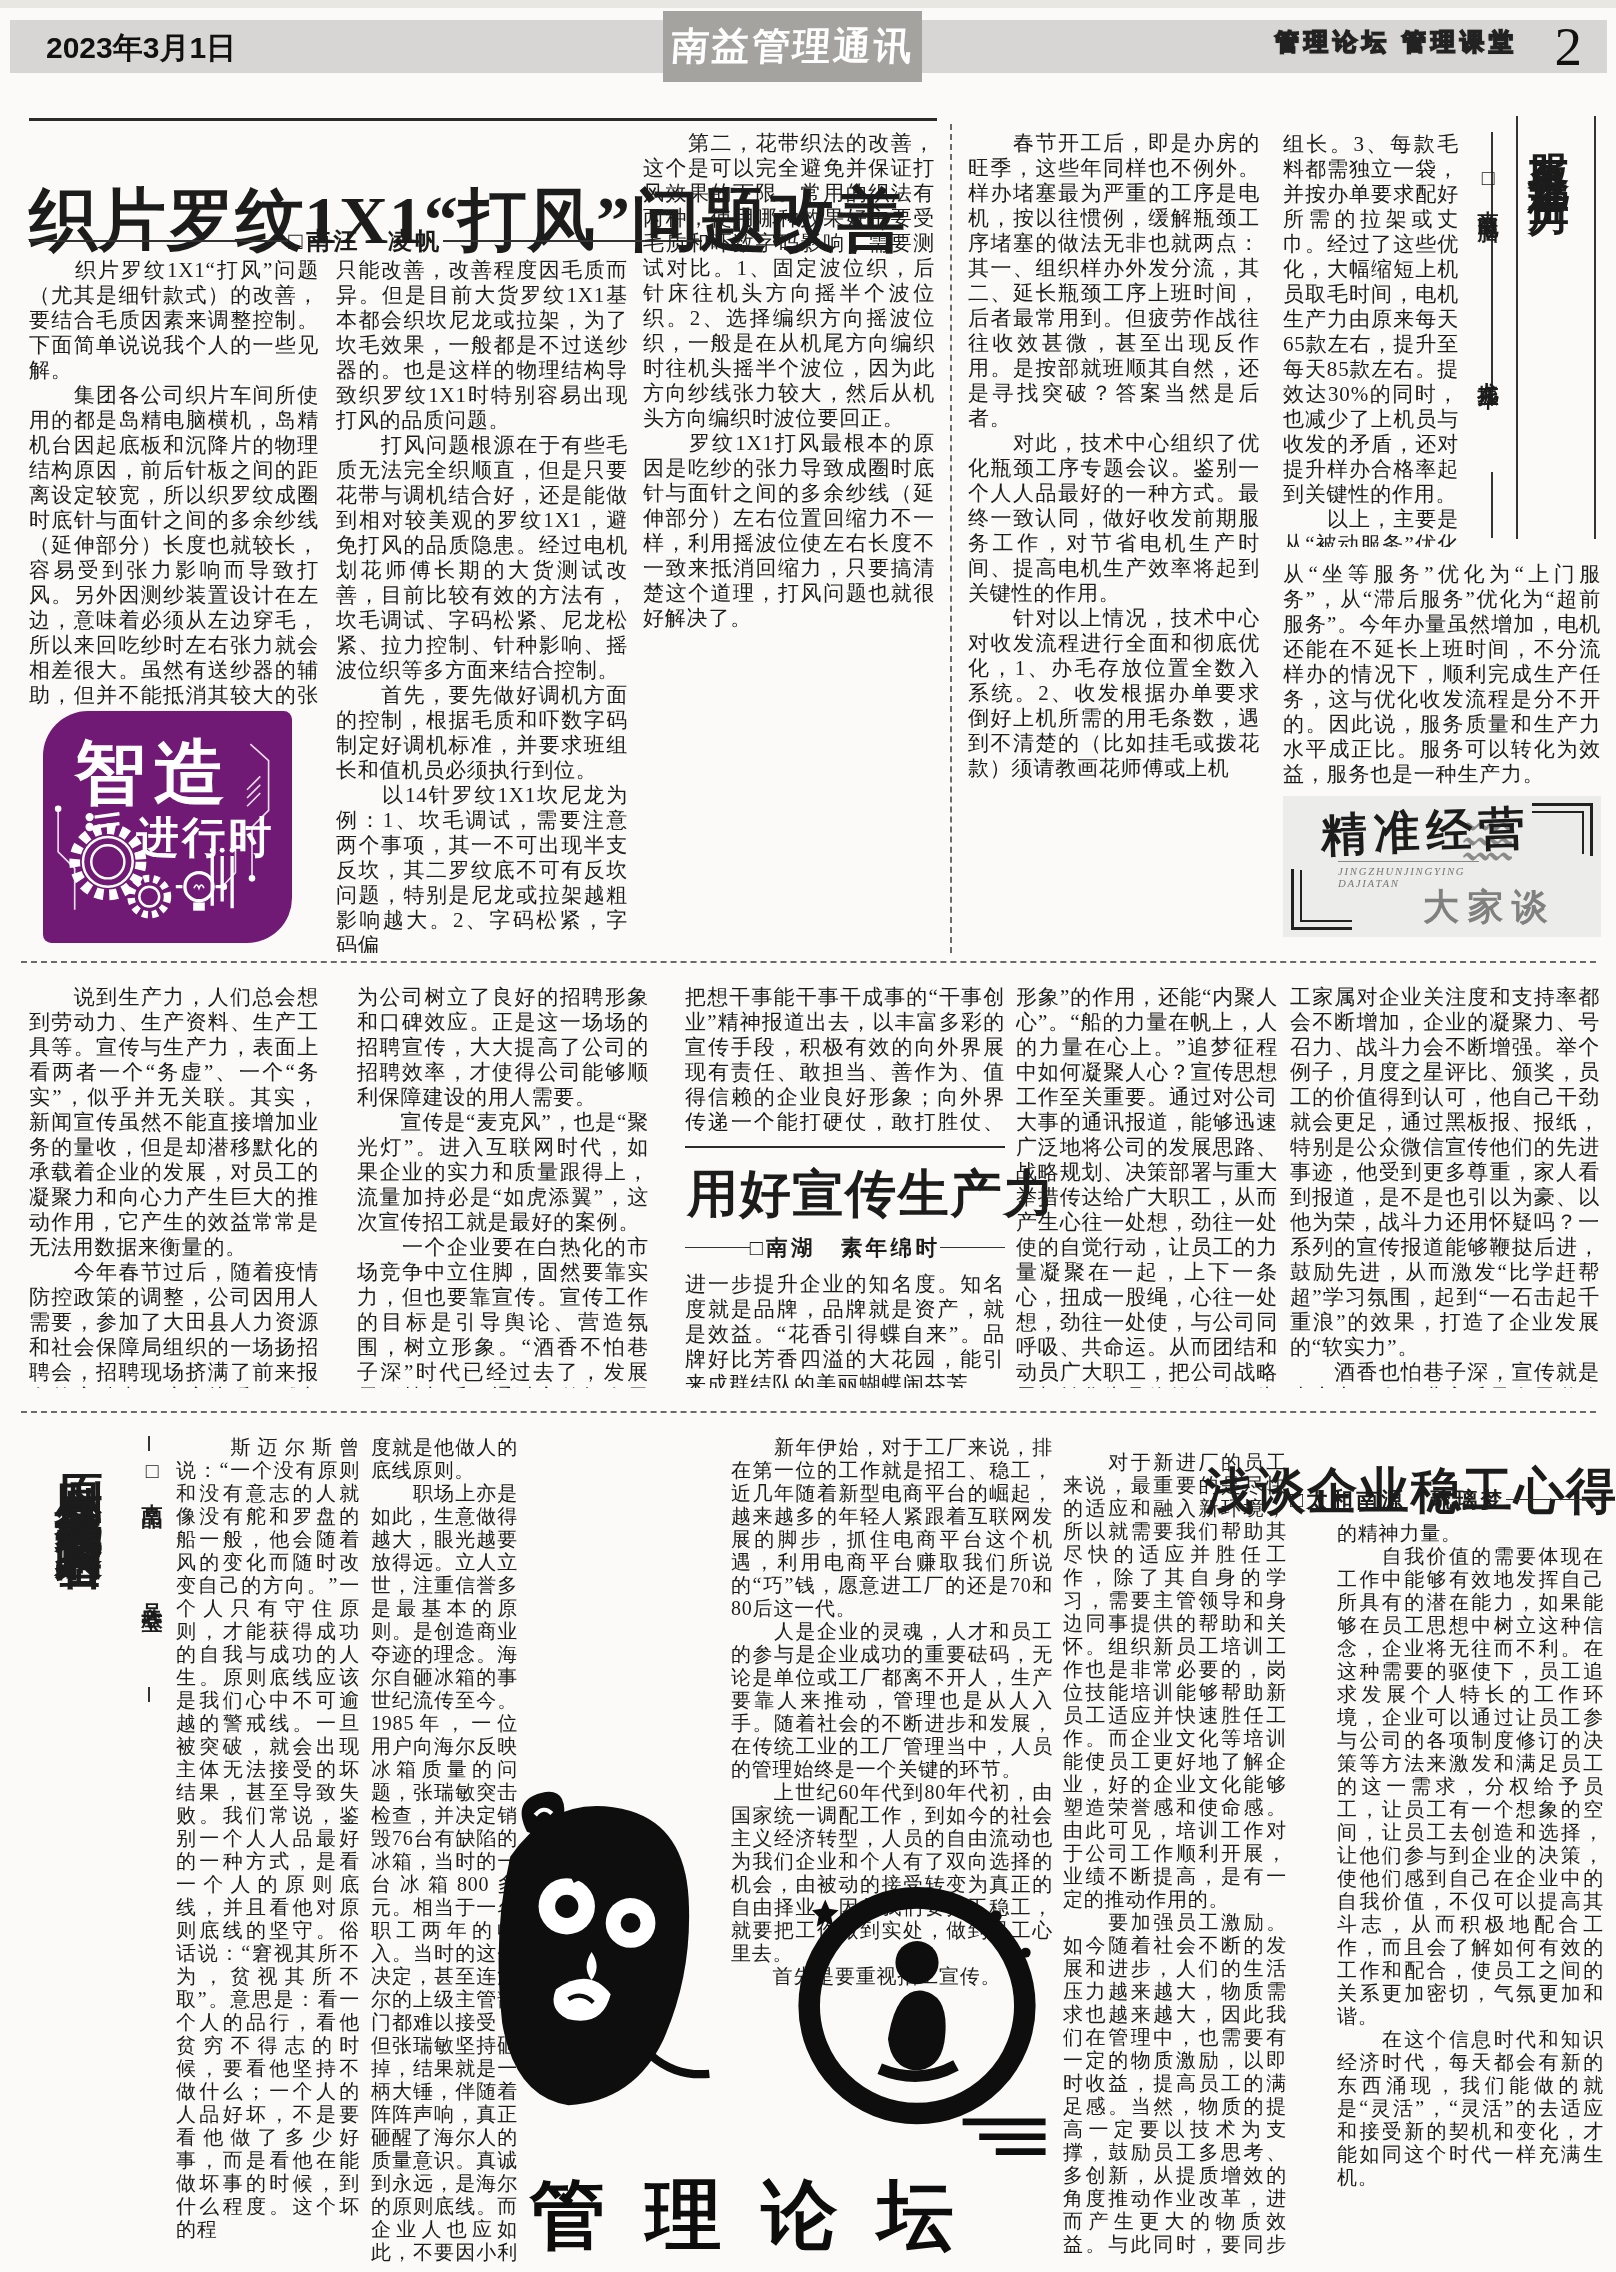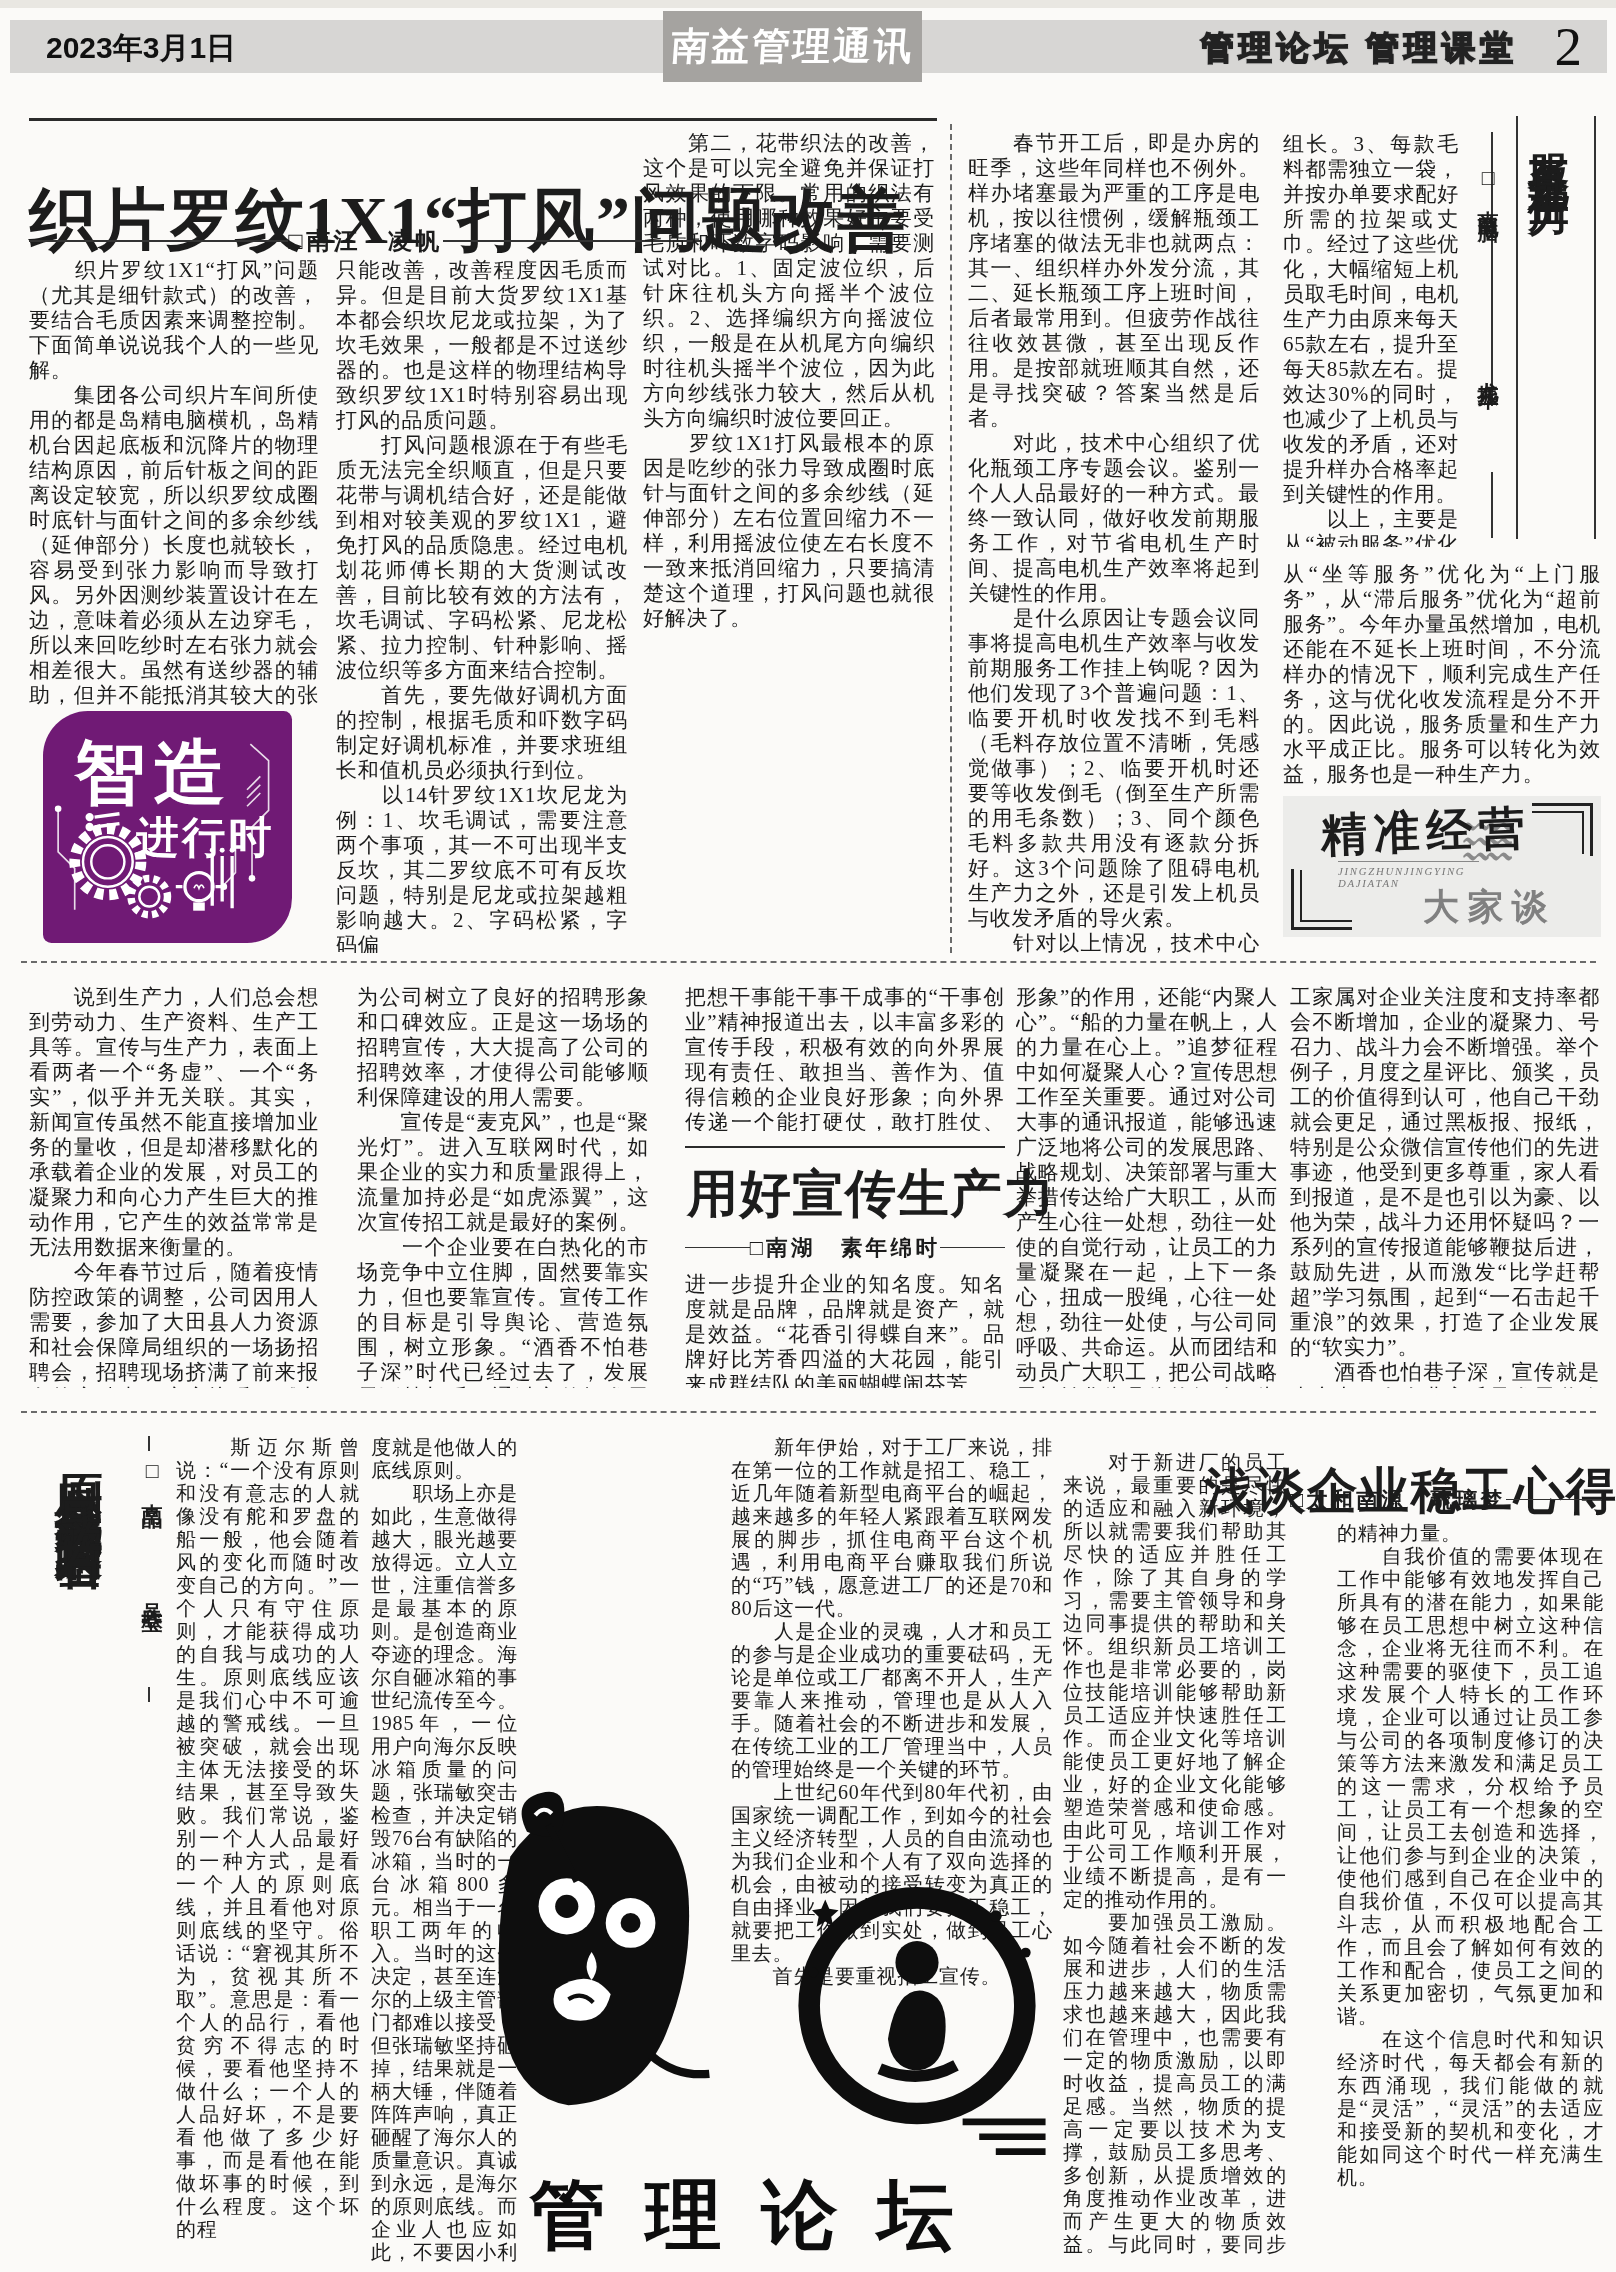--- a/index.html
+++ b/index.html
@@ -5,21 +5,21 @@
   html,body{margin:0;padding:0;background:#e9e7e2;}
   .page{position:relative;width:1617px;height:2273px;background:#fbfaf8;margin:8px auto;
         font-family:"Liberation Serif","DejaVu Serif",serif;color:#1c1c1c;overflow:hidden;}
   
   .hdr-bar{position:absolute;left:10px;top:11.6px;width:1597px;height:53px;background:#d7d6d4;}
   .hdr-date{position:absolute;left:46px;top:20px;font-family:"Liberation Sans","DejaVu Sans",sans-serif;
             font-weight:bold;font-size:30px;color:#111;}
   .masthead{position:absolute;left:663px;top:3.3px;width:259px;height:71px;background:#a5a3a0;
             display:flex;align-items:center;justify-content:center;}
   .masthead span{color:#fff;font-size:38px;font-weight:900;letter-spacing:2.5px;transform:skewX(-4deg);}
-  .hdr-right{position:absolute;right:99px;top:18px;font-size:33px;font-weight:900;letter-spacing:5px;
+  .hdr-right{position:absolute;right:99px;top:18px;font-size:24px;font-weight:900;letter-spacing:5px;
              color:#fff;-webkit-text-stroke:1.7px #222;text-shadow:0 0 1.7px #222;}
   .hdr-page{position:absolute;right:35px;top:6.6px;font-size:55px;font-weight:400;color:#111;}
   
   .rule{position:absolute;background:#2b2b2b;}
   .vdash{position:absolute;border-left:2.5px dashed #6a6a6a;width:0;}
   .hdash{position:absolute;border-top:2.5px dashed #6a6a6a;height:0;}
   .col{position:absolute;overflow:hidden;text-align:justify;text-justify:inter-character;}
   .col p{margin:0;padding:0;}
   .bt{font-size:21px;line-height:25px;letter-spacing:0.8px;}
   .bt2{font-size:20px;line-height:23px;letter-spacing:0.8px;}
@@ -153,21 +153,20 @@
     </svg>
     <div class="zz-l1">智造</div>
     <div class="zz-l2">进行时</div>
   </div>
 
   <div class="vdash" style="left:950px;top:116px;height:829px;"></div>
 
   <div class="col bt" style="left:968px;top:123px;width:292px;height:822px;">
       <p>　　春节开工后，即是办房的旺季，这些年同样也不例外。样办堵塞最为严重的工序是电机，按以往惯例，缓解瓶颈工序堵塞的做法无非也就两点：其一、组织样办外发分流，其二、延长瓶颈工序上班时间，后者最常用到。但疲劳作战往往收效甚微，甚至出现反作用。是按部就班顺其自然，还是寻找突破？答案当然是后者。</p>
       <p>　　对此，技术中心组织了优化瓶颈工序专题会议。鉴别一个人人品最好的一种方式。最终一致认同，做好收发前期服务工作，对节省电机生产时间、提高电机生产效率将起到关键性的作用。</p>
-      <p>　　是什么原因让专题会议同事将提高电机生产效率与收发前期服务工作挂上钩呢？因为他们发现了3个普遍问题：1、临要开机时收发找不到毛料（毛料存放位置不清晰，凭感觉做事）；2、临要开机时还要等收发倒毛（倒至生产所需的用毛条数）；3、同个颜色毛料多款共用没有逐款分拆好。这3个问题除了阻碍电机生产力之外，还是引发上机员与收发矛盾的导火索。</p>
       <p>　　针对以上情况，技术中心对收发流程进行全面和彻底优化，1、办毛存放位置全数入系统。2、收发根据办单要求倒好上机所需的用毛条数，遇到不清楚的（比如挂毛或拨花款）须请教画花师傅或上机</p>
     </div>
   <div class="col bt" style="left:1283px;top:124px;width:176px;height:415px;">
       <p>组长。3、每款毛料都需独立一袋，并按办单要求配好所需的拉架或丈巾。经过了这些优化，大幅缩短上机员取毛时间，电机生产力由原来每天65款左右，提升至每天85款左右。提效达30%的同时，也减少了上机员与收发的矛盾，还对提升样办合格率起到关键性的作用。</p>
       <p>　　以上，主要是从“被动服务”优化为“主动服务”，</p>
     </div>
   <div class="a2-vrule" style="left:1491px;top:124px;height:274px;"></div>
   <div class="a2-auth" style="left:1474px;top:158px;">□南益电脑</div>
   <div class="a2-auth" style="left:1474px;top:357px;">尤振华</div>
   <div class="a2-vrule" style="left:1491px;top:464px;height:66px;"></div>

